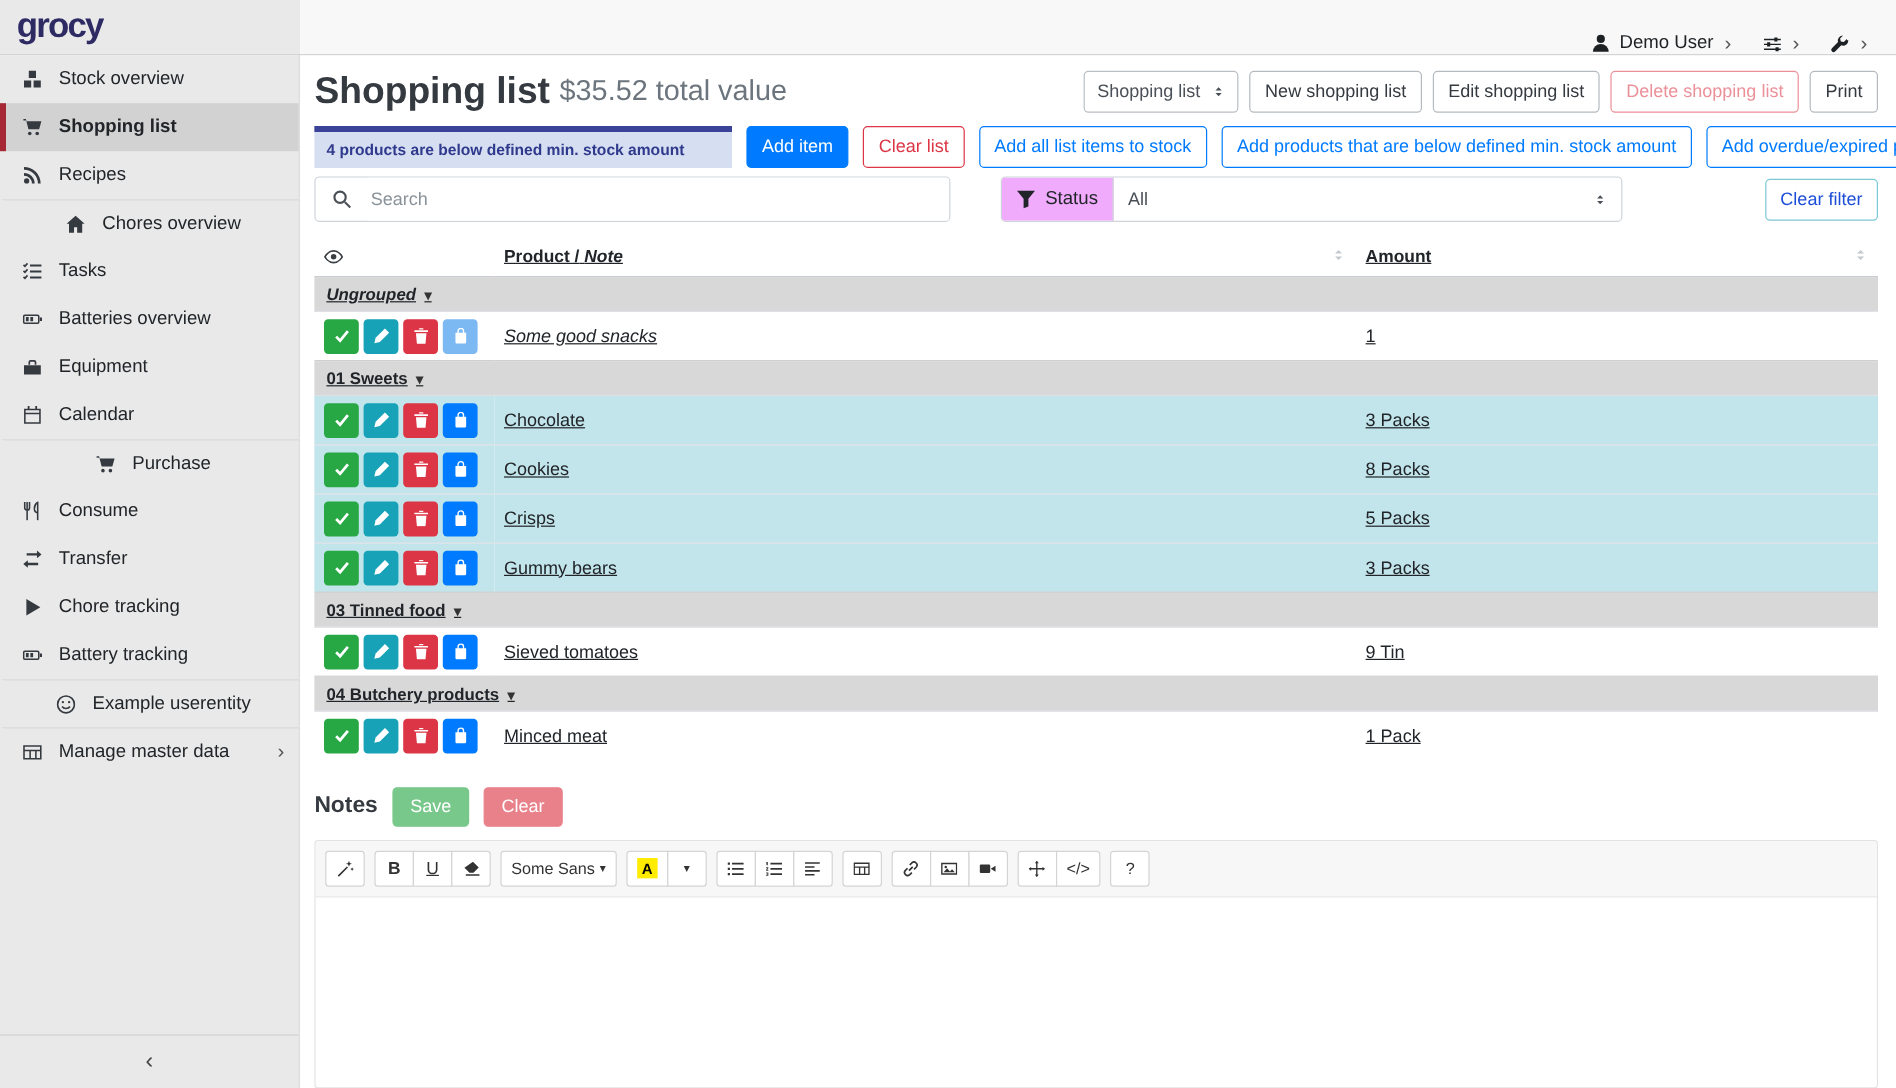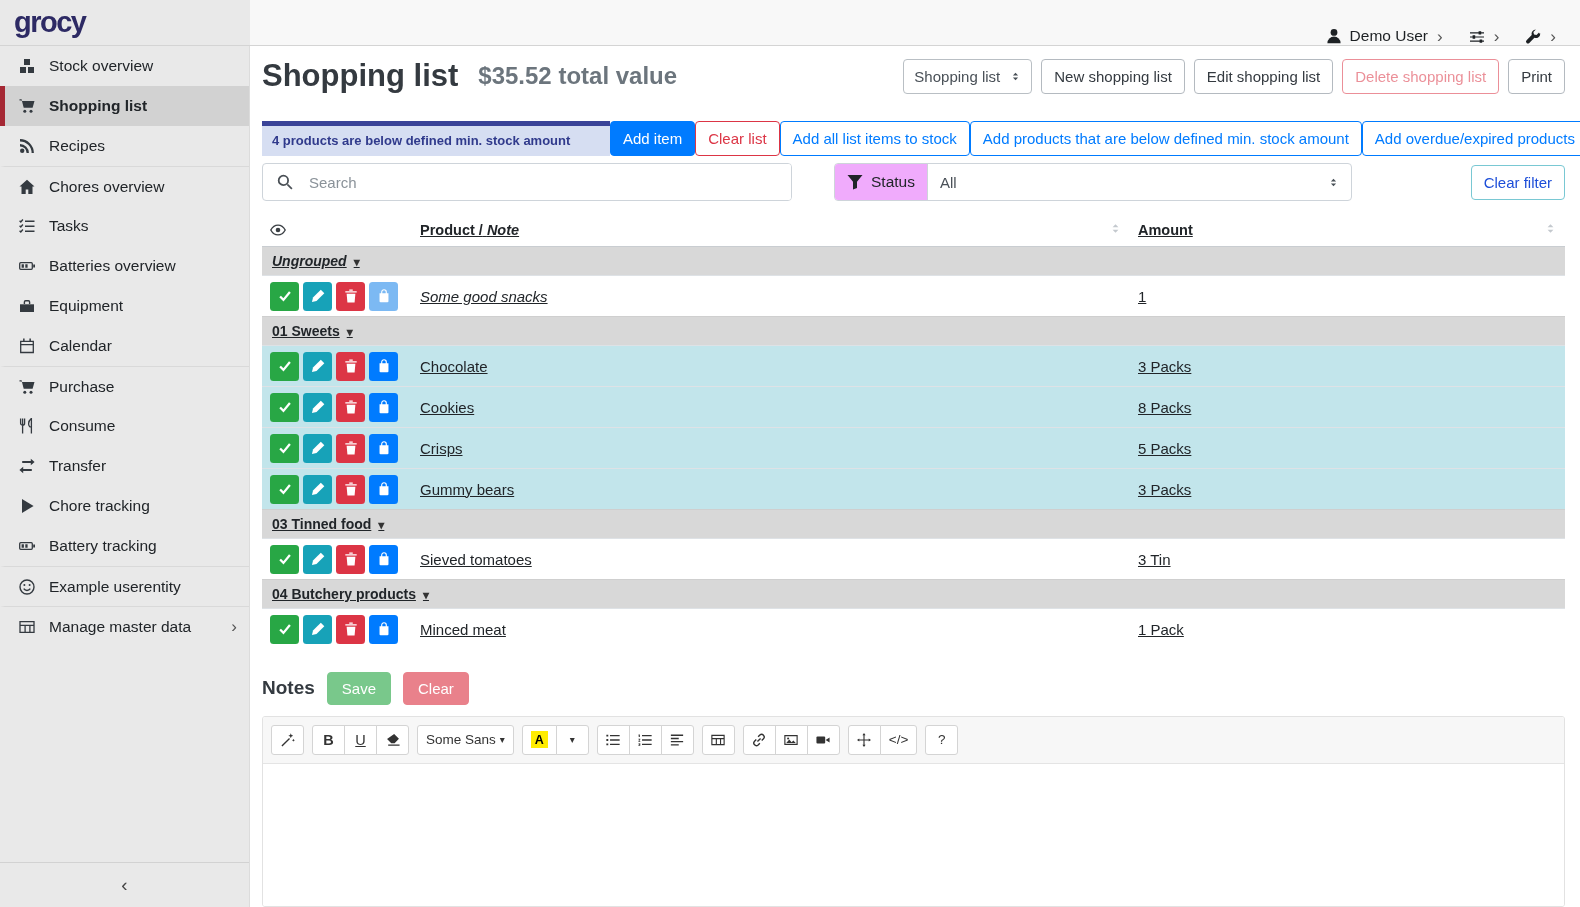--- a/index.html
+++ b/index.html
@@ -13,45 +13,45 @@
   .logo { font-size:29px; font-weight:bold; color:#2d2a64; letter-spacing:-1.5px; }
   .topbar { background:#f8f8f8; border-bottom:1px solid #d4d4d4; display:flex; align-items:flex-end; justify-content:flex-end; gap:26px; padding-right:24px; }
   .top-item { display:flex; align-items:center; gap:8px; font-size:15.5px; color:#1d2124; cursor:pointer; }
   .chev { color:#555; font-size:17px; line-height:1; margin-left:1px; }
 
   .ic { width:16px; height:16px; fill:currentColor; display:block; }
 
   
   .sidebar { background:#e9e9e9; display:flex; flex-direction:column; overflow:hidden; border-right:1px solid #dcdcdc; }
   .nav-item { display:flex; align-items:center; gap:12px; height:40px; padding:0 12px 0 12px; font-size:15.5px; color:#212529; cursor:pointer; border-left:5px solid transparent; text-decoration:none; }
-  .nav-item.sep { border-top:1px solid #d9d9d9; }
+  .nav-item.sep { border-top:1px solid #d9d9d9;justify-content:center; }
   .nav-item.active { background:#d2d2d2; border-left-color:#a52834; font-weight:bold; }
   .nav-icon { width:20px; display:flex; justify-content:center; color:#343a40; flex:none; }
   .nav-caret { margin-left:auto; color:#555; font-size:17px; }
   .sidebar-collapse { margin-top:auto; border-top:1px solid #d2d2d2; height:45px; display:flex; align-items:center; justify-content:center; color:#444; font-size:19px; cursor:pointer; }
 
   
   .main { padding:12px 15px 0 12px; display:flex; flex-direction:column; overflow:hidden; }
 
   .title-row { display:flex; align-items:center; }
   .page-title { font-size:31px; font-weight:600; color:#343a40; }
-  .page-sub { font-size:24px; color:#6c757d; margin-left:20px; font-weight:700; }
+  .page-sub { font-size:24px; color:#6c757d; margin-left:8px; font-weight:400; }
   .title-actions { margin-left:auto; display:flex; gap:9px; align-items:center; }
 
   .select-box { display:flex; align-items:center; gap:10px; border:1px solid #b9bfc4; border-radius:4px; padding:8px 10px; font-size:15px; color:#495057; background:#fff; cursor:pointer; }
   .select-box .ic { width:11px; height:11px; color:#495057; }
 
   .btn { border-radius:4px; font-size:15px; padding:8px 12px; background:#fff; border:1px solid #b4bac0; color:#343a40; cursor:pointer; white-space:nowrap; font-family:inherit; }
   .btn-primary { background:#007bff; border-color:#007bff; color:#fff; }
   .btn-out-danger { color:#dc3545; border-color:#dc3545; }
   .btn-out-primary { color:#007bff; border-color:#007bff; }
   .btn-out-info { color:#1d4ed8; border-color:#79c8d3; }
   .btn.dim { opacity:.55; }
 
-  .alert-row { display:flex; align-items:center; margin-top:27px; }
+  .alert-row { display:flex; align-items:center; gap:12px; margin-top:11px; }
   .min-alert { width:348px; background:#d6def2; border-top:5px solid #3a4398; color:#303a8c; font-weight:bold; font-size:13px; padding:7px 10px 8px; flex:none; }
 
   .filter-row { display:flex; align-items:center; margin-top:7px; }
   .search-group { display:flex; width:530px; height:38px; border:1px solid #ced4da; border-radius:4px; overflow:hidden; background:#fff; align-items:center; }
   .sg-icon { width:44px; display:flex; align-items:center; justify-content:center; color:#4a5056; }
   .search-input { flex:1; border:none; outline:none; font-size:15px; color:#495057; padding:0 8px 0 2px; height:100%; font-family:inherit; }
   .search-input::placeholder { color:#8a9299; }
   .status-group { display:flex; height:38px; margin-left:42px; border:1px solid #ced4da; border-radius:4px; overflow:hidden; width:518px; background:#fff; }
   .status-label { display:flex; align-items:center; gap:8px; padding:0 12px; font-size:15.5px; color:#212529; background:#f0abfc; border-right:1px solid #ced4da; }
   .status-select { flex:1; display:flex; align-items:center; justify-content:space-between; padding:0 12px; font-size:15px; color:#495057; cursor:pointer; }
@@ -607,21 +607,21 @@
                   <svg class="ic">
                     <use href="#i-trash"></use>
                   </svg>
                 </button><button class="act-btn act-blue">
                   <svg class="ic">
                     <use href="#i-bag"></use>
                   </svg>
                 </button>
             </td>
             <td>Sieved tomatoes</td>
-            <td>3 Tin</td>
+            <td>9 Tin</td>
           </tr>
 
           <tr class="grp-row">
               <td colspan="3"><span class="grp-name">04 Butchery products</span><span class="grp-caret">▾</span></td>
             </tr>
           <tr class="item-row">
             <td class="cell-actions">
               <button class="act-btn act-green">
                   <svg class="ic">
                     <use href="#i-check"></use>

